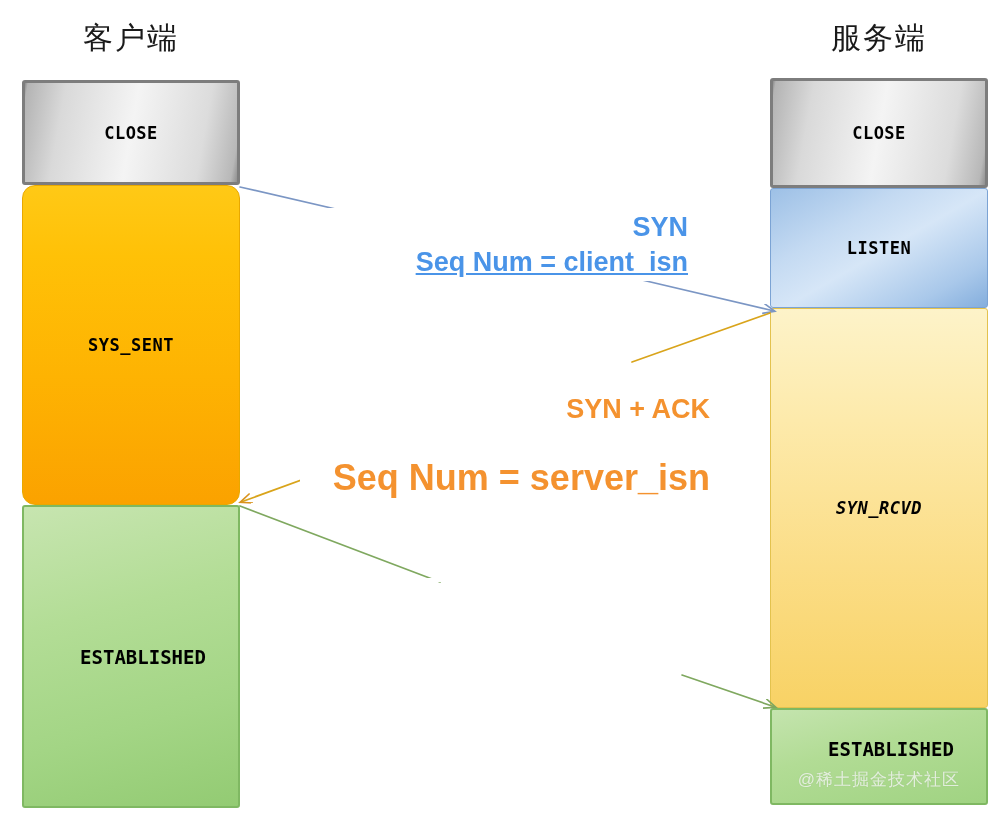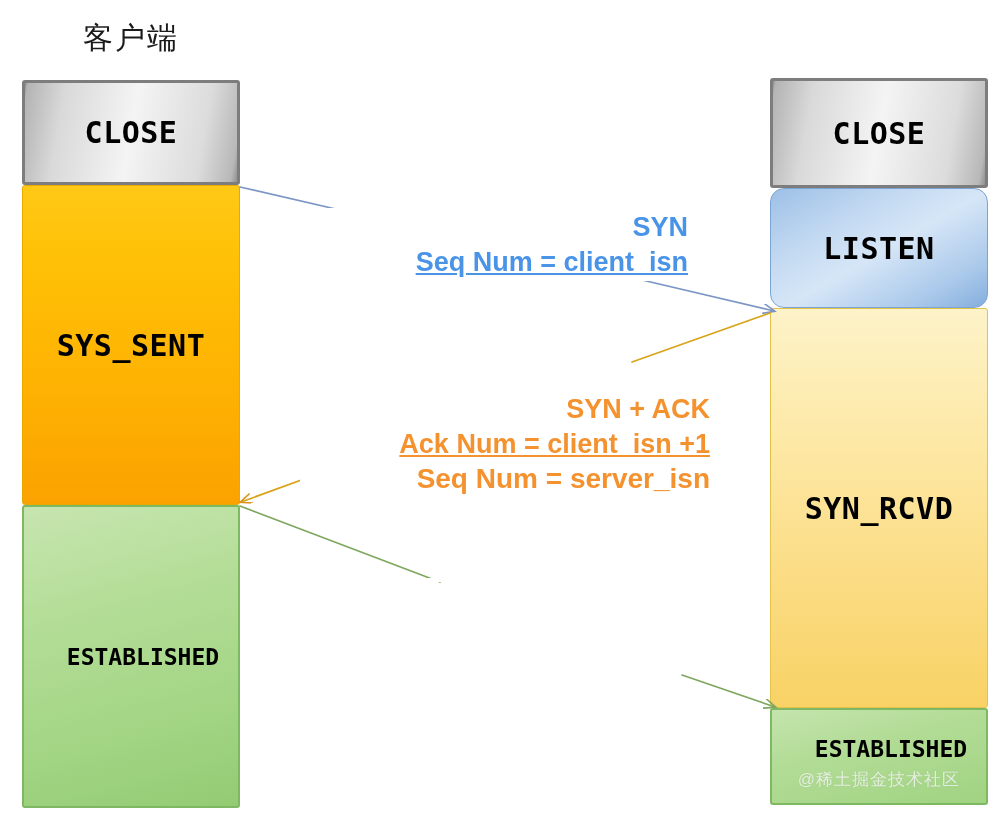--- a/index.html
+++ b/index.html
@@ -47,56 +47,57 @@
     box-sizing: border-box;
     display: flex;
     align-items: center;
     justify-content: center;
     flex-direction: column;
     overflow: visible;
   }
   .state-label {
     font-family: "DejaVu Sans Mono", "Liberation Mono", monospace;
     font-weight: bold;
-    font-size: 30px;
+    font-size: 17px;
     color: #000000;
     letter-spacing: 0.5px;
     white-space: nowrap;
     z-index: 3;
     position: relative;
   }
-  .state-label.wide { font-size: 23px; letter-spacing: 0px; margin-left: 24px; }
+  .state-label.wide { font-size: 19px; letter-spacing: 0px; margin-left: 24px; }
 
   
   .box-close {
     background: linear-gradient(100deg,
         #8c8c8c 0px, #b4b4b4 3px, #d9d9d9 18%, #f4f4f4 50%,
         #dcdcdc 82%, #b8b8b8 97%, #8f8f8f 100%);
     border: 3px solid #7d7d7d;
     border-radius: 3px;
   }
   .box-sys-sent {
     background: linear-gradient(180deg, #FFC916 0%, #FFC107 22%, #FEB302 60%, #FBA200 100%);
     border: 1.5px solid #E8A800;
-    border-radius: 3px;
+    border-radius: 13px;
   }
   .box-established-client {
     background: linear-gradient(165deg, #c7e5b0 0%, #b3dd96 35%, #a3d585 70%, #93cb73 100%);
     border: 2px solid #7fb862;
     border-radius: 3px;
   }
   .box-listen {
     background: linear-gradient(150deg, #9dc0e6 0%, #c4daf2 32%, #d6e6f7 52%, #a9c8ea 82%, #84aedd 100%);
     border: 1.5px solid #7ba3d4;
-    border-radius: 14px;
+    border-radius: 3px;
   }
   .box-syn-rcvd {
     background: linear-gradient(180deg, #fdf3c9 0%, #fdeaab 28%, #fbdd86 65%, #f8d265 100%);
     border: 1.5px solid #e3c24e;
     border-radius: 3px;
+    font-style: italic;
   }
   .box-established-server {
     background: linear-gradient(165deg, #c4e4ae 0%, #b2dc95 40%, #a0d382 100%);
     border: 2px solid #7fb862;
     border-radius: 3px;
   }
 
   
   .state-box::after {
     content: "";
@@ -138,32 +139,33 @@
     font-family: "Liberation Sans", sans-serif;
     font-weight: 600;
     line-height: 1.28;
     white-space: nowrap;
     z-index: 4;
     background: #ffffff;
     padding: 2px 10px;
   }
   .msg .ln1 { font-size: 27px; display: block; }
   .msg .ln2 { font-size: 27px; display: block; text-decoration: underline; }
-  .msg .ln3 { font-size: 28px; display: block; }
+  .msg .ln3 { font-size: 36px; display: block; margin-top: 28px; }
 
   #msg-syn      { left: 318px; top: 208px; width: 360px; color: #4A94E8; }
   #msg-syn-ack  { left: 300px; top: 390px; width: 400px; color: #F4922F; }
   #msg-ack      { left: 310px; top: 578px; width: 380px; color: #18CF63; }
 </style>
 </head>
 <body>
 
 <div id="stage">
 
   <div class="col-title" id="client-title">客户端</div>
+  <div class="col-title" id="server-title">服务端</div>
 
   <div class="state-col" id="client-col">
     <div class="state-box box-close" style="height:105px;">
       <span class="state-label">CLOSE</span>
     </div>
     <div class="state-box box-sys-sent" style="height:320px;">
       <span class="state-label">SYS_SENT</span>
     </div>
     <div class="state-box box-established-client" style="height:303px;">
       <span class="state-label wide">ESTABLISHED</span>
@@ -215,20 +217,19 @@
     </g>
   </svg>
 
   <div class="msg" id="msg-syn">
     <span class="ln1">SYN</span>
     <span class="ln2">Seq Num = client_isn</span>
   </div>
 
   <div class="msg" id="msg-syn-ack">
     <span class="ln1">SYN + ACK</span>
-    <span class="ln2">Ack Num =  client_isn +1</span>
     <span class="ln3">Seq Num = server_isn</span>
   </div>
 
   <div class="msg" id="msg-ack">
   </div>
 
 </div>
 
 </body></html>

